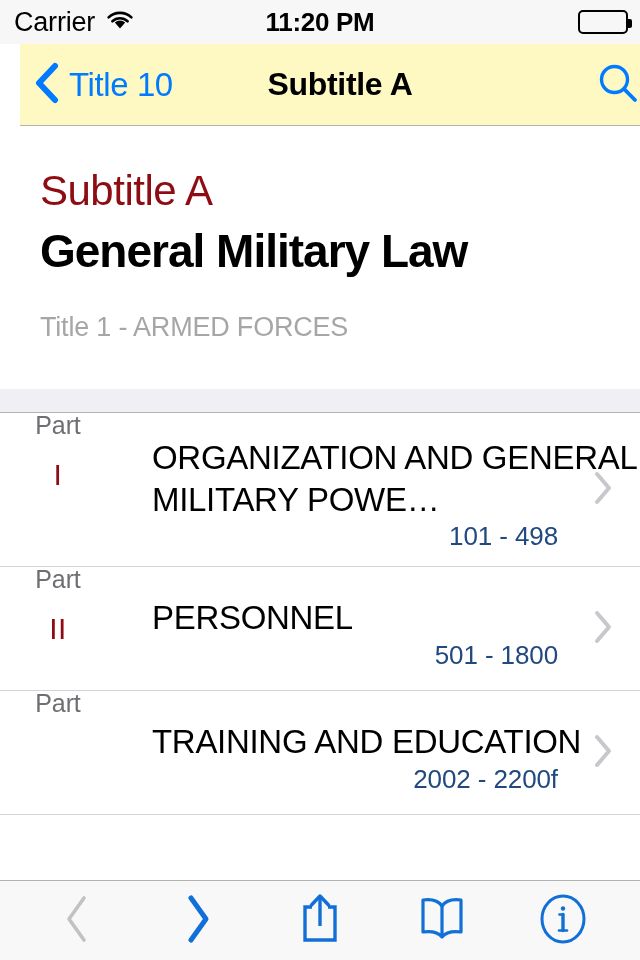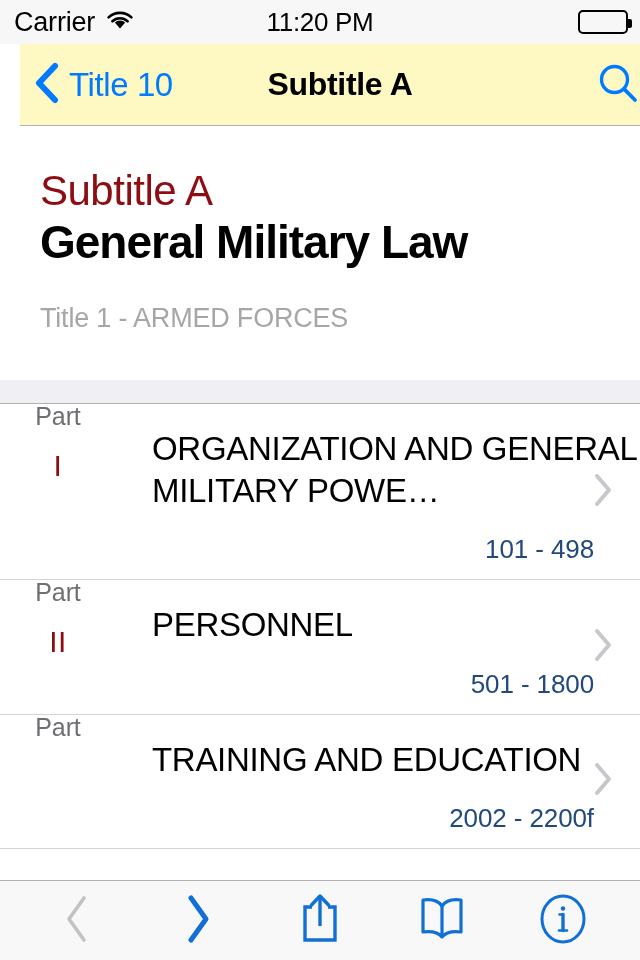--- a/index.html
+++ b/index.html
@@ -25,21 +25,21 @@
   }
   .sb-left {
     position:absolute; left:14px; top:0; height:44px;
     display:flex; align-items:center; gap:9px;
   }
   .sb-carrier { font-size:27px; color:#000; letter-spacing:-0.2px; }
   .sb-center {
     position:absolute; left:0; top:0; width:640px; height:44px;
     display:flex; align-items:center; justify-content:center;
   }
-  .sb-time { font-size:26px; font-weight:normal; color:#000; letter-spacing:-0.3px; }
+  .sb-time { font-size:26px; font-weight:bold; color:#000; letter-spacing:-0.3px; }
   .sb-right {
     position:absolute; right:12px; top:0; height:44px;
     display:flex; align-items:center;
   }
   .battery {
     position:relative; width:50px; height:24px;
     border:2.5px solid #000; border-radius:5px;
     padding:2.5px;
   }
   .battery::after {
@@ -81,21 +81,21 @@
     overflow:hidden;
   }
 
   .doc-header { padding:40px 40px 0 40px; }
   .doc-sub {
     font-size:42px; color:#8D0D13; letter-spacing:-0.5px;
     line-height:1.12; font-weight:normal;
   }
   .doc-title {
     font-size:46px; font-weight:bold; color:#000;
-    letter-spacing:-1px; line-height:1.15; margin-top:2px;
+    letter-spacing:-1px; line-height:1.15; margin-top:11px;
   }
   .doc-parent {
     font-size:27px; color:#A6A6A6; letter-spacing:-0.2px;
     margin-top:34px;
   }
   .doc-version {
     font-size:27px; color:#111; letter-spacing:-0.2px;
     margin-top:28px;
   }
 
@@ -133,21 +133,21 @@
     display:flex; flex-direction:column;
     justify-content:center;
     min-width:0;
   }
   .row-title {
     font-size:33px; color:#000; letter-spacing:-0.3px;
     line-height:1.28;
   }
   .row-range {
     font-size:26px; color:#21497F; letter-spacing:-0.1px;
-    text-align:right; margin-top:22px; padding-right:46px;
+    text-align:right; margin-top:0; padding-right:82px;
   }
   .row-chevron {
     position:absolute; right:26px; top:0; bottom:0;
     display:flex; align-items:center;
   }
 
   
   .toolbar {
     position:absolute; bottom:0; left:0;
     width:640px; height:80px;

